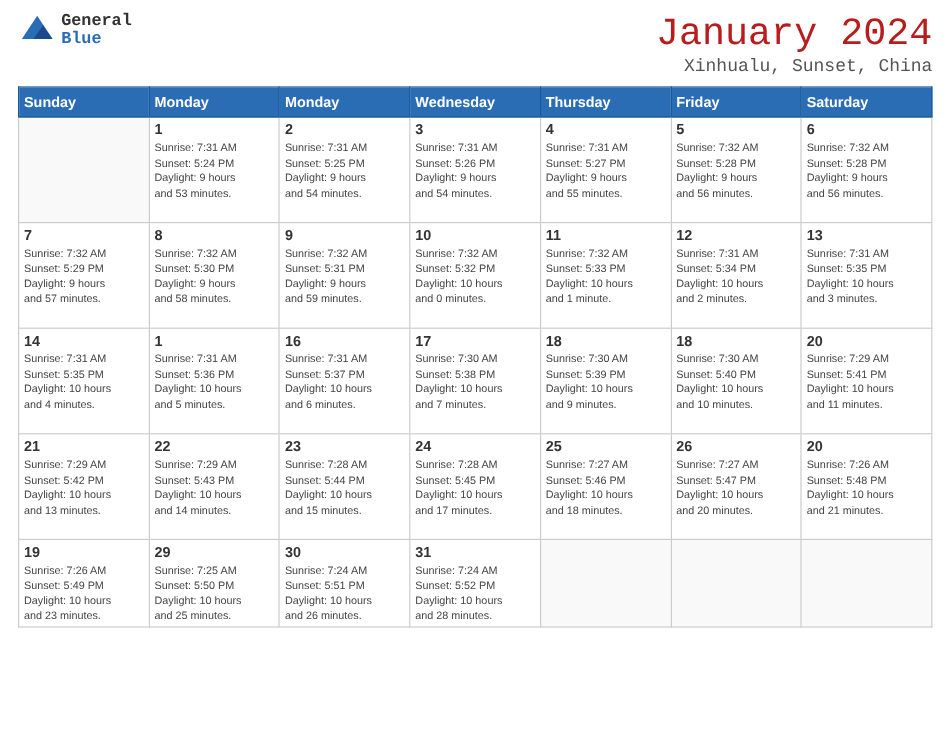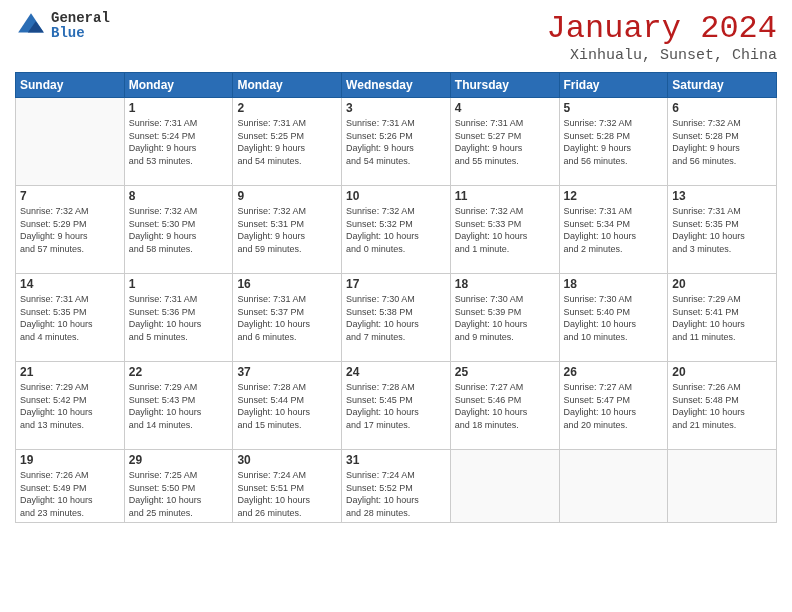--- a/index.html
+++ b/index.html
@@ -294,21 +294,21 @@
 and 13 minutes.</div>
           </td>
           <td>
             <div class="day-num">22</div>
             <div class="day-info" style="white-space: pre-line;">Sunrise: 7:29 AM
 Sunset: 5:43 PM
 Daylight: 10 hours
 and 14 minutes.</div>
           </td>
           <td>
-            <div class="day-num">37</div>
+            <div class="day-num">23</div>
             <div class="day-info" style="white-space: pre-line;">Sunrise: 7:28 AM
 Sunset: 5:44 PM
 Daylight: 10 hours
 and 15 minutes.</div>
           </td>
           <td>
             <div class="day-num">24</div>
             <div class="day-info" style="white-space: pre-line;">Sunrise: 7:28 AM
 Sunset: 5:45 PM
 Daylight: 10 hours

